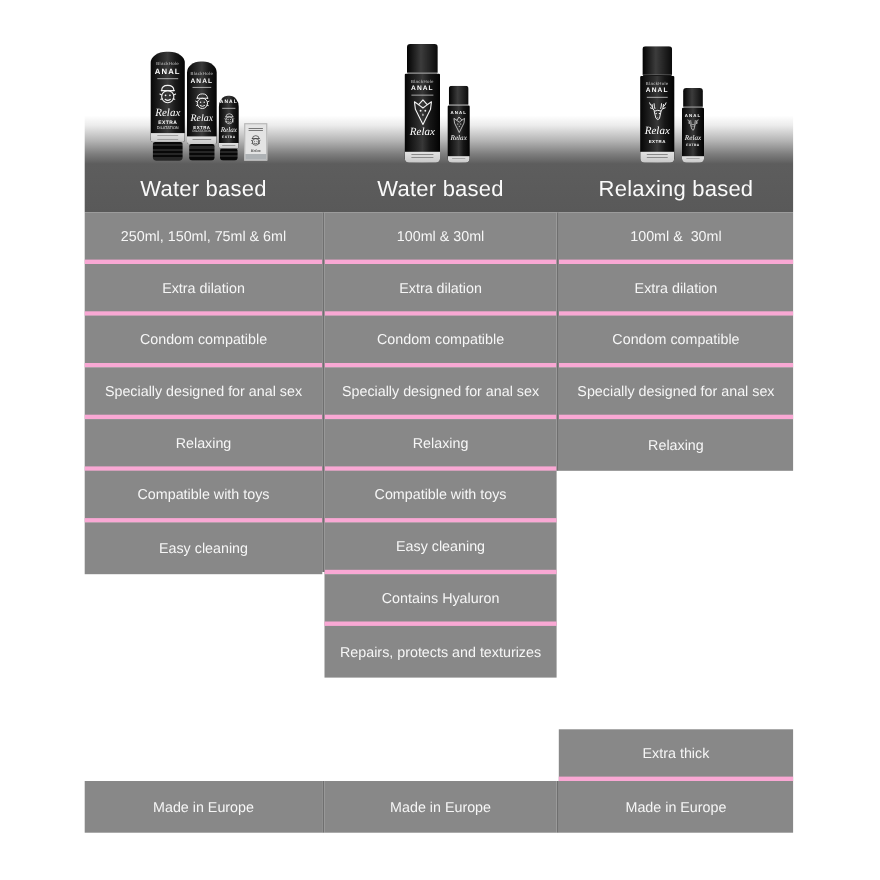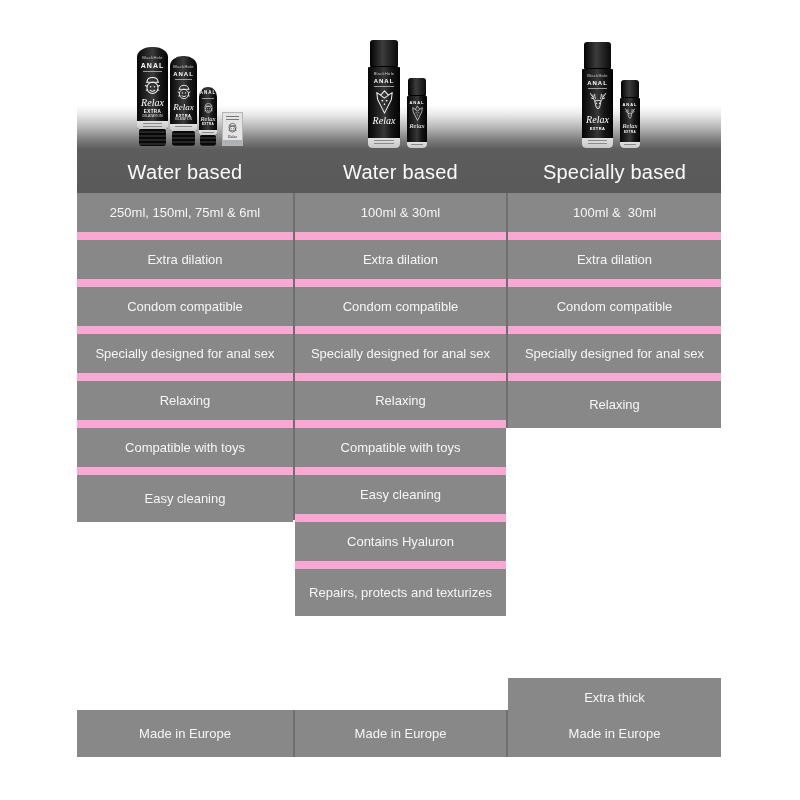--- a/index.html
+++ b/index.html
@@ -9,21 +9,21 @@
   
   .hero-band{position:absolute;left:77px;top:105px;width:644px;height:88px;
     background:linear-gradient(180deg,#ffffff 0%,#ececec 10%,#b5b5b5 26%,#7d7d7d 40%,#5d5d5d 50%,#595959 100%);}
 
   
   .col-header{position:absolute;top:155px;height:34px;display:flex;align-items:center;justify-content:center;
     color:#fafafa;font-size:20px;letter-spacing:.2px;}
   .hx1{left:77px;width:216px}.hx2{left:295px;width:211px}.hx3{left:508px;width:213px}
 
   
-  .cell{position:absolute;height:47px;box-sizing:border-box;background:#888888;border-bottom:8px solid #f9a8d4;
+  .cell{position:absolute;height:47px;box-sizing:border-box;background:#888888;border-bottom:4px solid #f9a8d4;
     display:flex;align-items:center;justify-content:center;color:#f6f6f6;font-size:13px;text-align:center;padding:0 6px;}
   .cell.seg-last{border-bottom:none;}
   .cell span{white-space:pre-wrap;}
   .c1{left:77px;width:216px}.c2{left:295px;width:211px}.c3{left:508px;width:213px}
   .vdiv{position:absolute;width:2px;background:#6f6f6f;}
 
   
   .tube{position:absolute;display:flex;flex-direction:column;}
   .tube .pbody{flex:1;background:linear-gradient(90deg,#060606,#2e2e2e 38%,#3a3a3a 50%,#1a1a1a 72%,#040404);
     border-radius:46% 46% 2px 2px / 10px 10px 2px 2px;display:flex;flex-direction:column;align-items:center;
@@ -215,21 +215,21 @@
           <use href="#sym-deer"></use>
         </svg>
       <div class="p-script">Relax</div>
       <div class="p-feature">EXTRA</div>
       <div class="p-band"></div>
     </div>
   </div>
 
   <div class="col-header hx1">Water based</div>
   <div class="col-header hx2">Water based</div>
-  <div class="col-header hx3">Specially based</div>
+  <div class="col-header hx3">Relaxing based</div>
 
   <div class="cell c1" style="top:193px">
       <span>250ml, 150ml, 75ml &amp; 6ml</span>
     </div>
   <div class="cell c1" style="top:240px">
       <span>Extra dilation</span>
     </div>
   <div class="cell c1" style="top:287px">
       <span>Condom compatible</span>
     </div>
@@ -288,21 +288,21 @@
     </div>
   <div class="cell c3" style="top:287px">
       <span>Condom compatible</span>
     </div>
   <div class="cell c3" style="top:334px">
       <span>Specially designed for anal sex</span>
     </div>
   <div class="cell c3 seg-last" style="top:381px">
       <span>Relaxing</span>
     </div>
-  <div class="cell c3" style="top:678px">
+  <div class="cell c3" style="top:663px">
       <span>Extra thick</span>
     </div>
   <div class="cell c3 seg-last" style="top:710px">
       <span>Made in Europe</span>
     </div>
 
   <div class="vdiv" style="left:293px;top:193px;height:327px"></div>
   <div class="vdiv" style="left:293px;top:710px;height:47px"></div>
   <div class="vdiv" style="left:506px;top:193px;height:235px"></div>
   <div class="vdiv" style="left:506px;top:710px;height:47px"></div>

